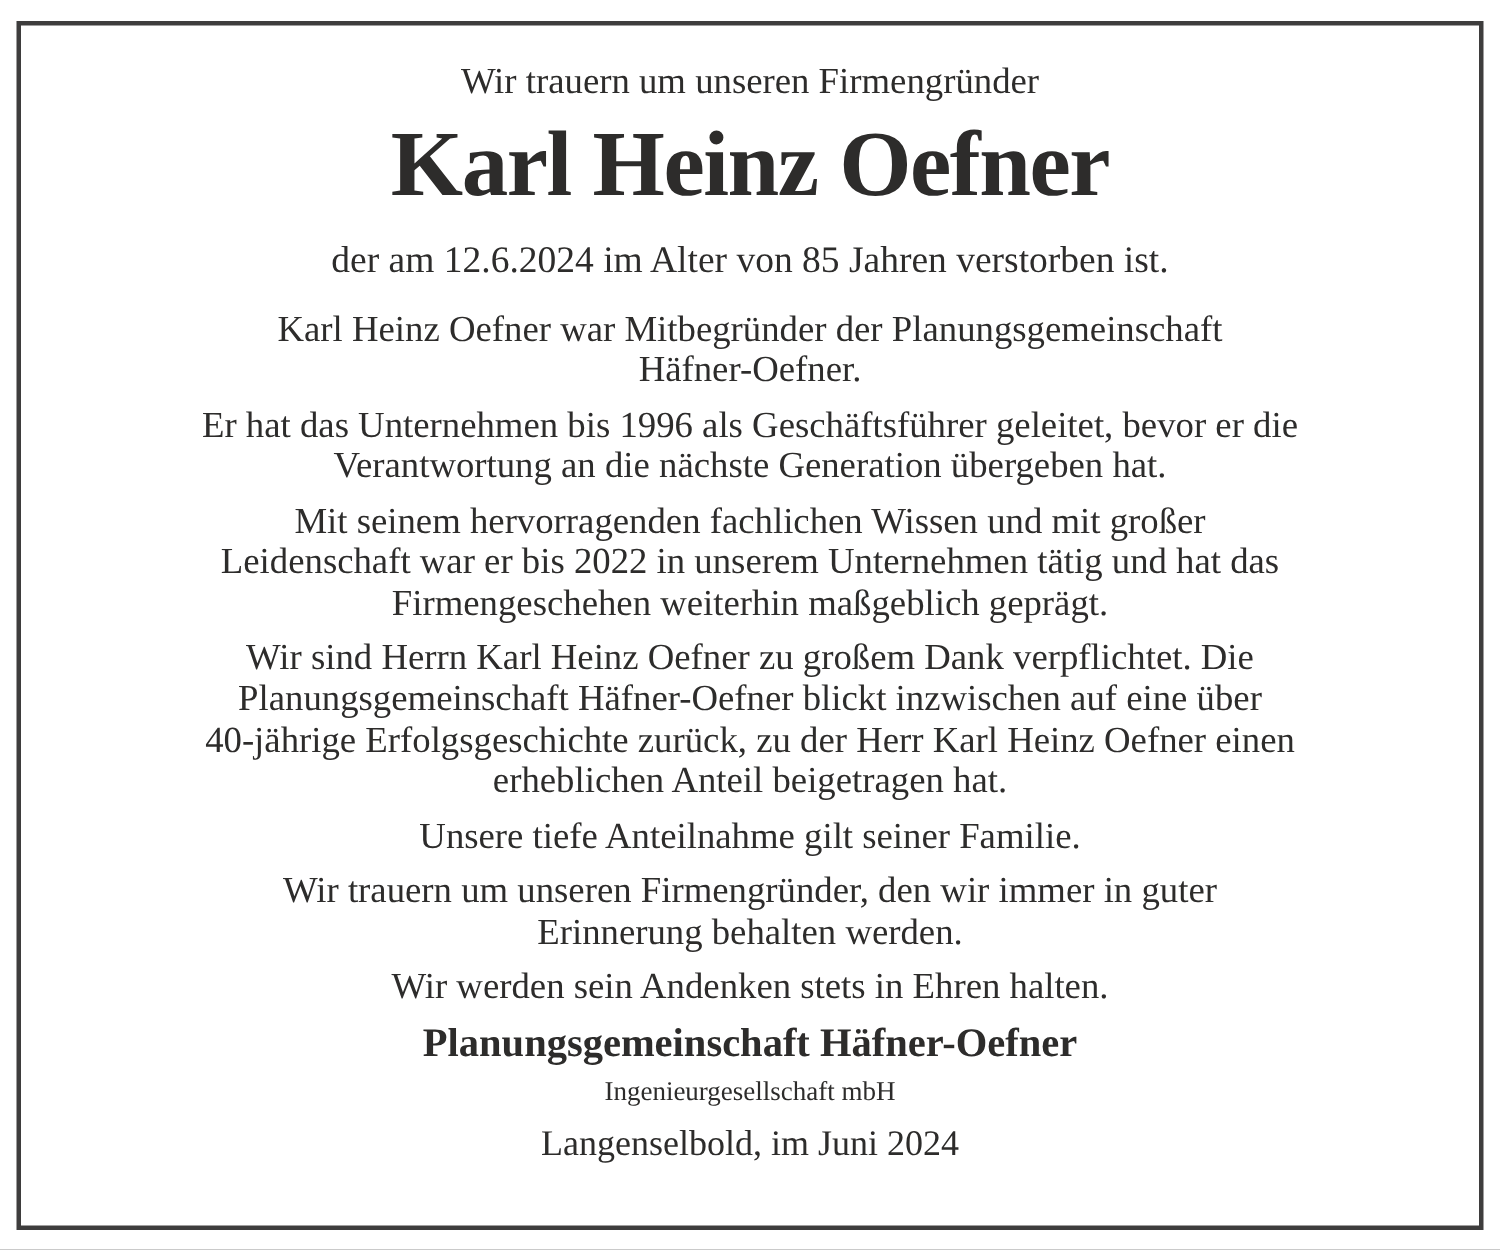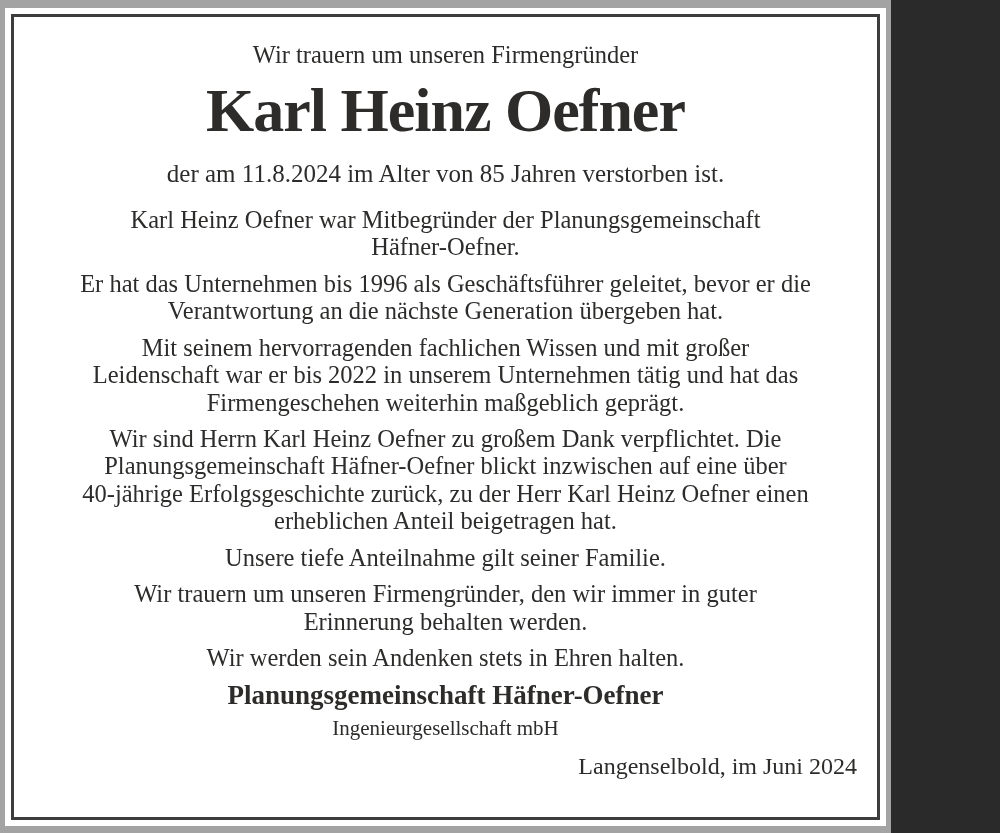--- a/index.html
+++ b/index.html
@@ -9,23 +9,23 @@
     height: 833px;
     overflow: hidden;
   }
   body {
     background: #2b2a2a;
     font-family: "Liberation Serif", serif;
   }
   .page {
     position: absolute;
     top: 0; left: 0;
-    width: 891px;
+    width: 1000px;
     height: 833px;
-    background: #a3a3a3;
+    background: #ffffff;
     box-sizing: border-box;
   }
   .gap {
     position: absolute;
     top: 8px; left: 5px; right: 5px; bottom: 7px;
     background: #ffffff;
     box-sizing: border-box;
     padding: 6px;
   }
   .card {
@@ -61,40 +61,39 @@
     margin: 9px 20px;
     white-space: pre-line;
   }
   .company {
     font-size: 27px;
     line-height: 1.12;
     font-weight: bold;
     margin: 8px 20px 0 20px;
   }
   .company-type {
-    font-size: 21px;
+    font-size: 18px;
     line-height: 1.12;
     margin: 6px 20px 0 20px;
   }
   .place-date {
     font-size: 24px;
     line-height: 1.12;
     margin: 13px 20px 0 20px;
-    text-align: right;
   }
 </style>
 </head>
 <body>
 
 <div class="page">
   <div class="gap">
     <div class="card">
       <p class="intro">Wir trauern um unseren Firmengründer</p>
       <h1 class="name">Karl Heinz Oefner</h1>
-      <p class="death-statement">der am 11.8.2024 im Alter von 85 Jahren verstorben ist.</p>
+      <p class="death-statement">der am 12.6.2024 im Alter von 85 Jahren verstorben ist.</p>
 
       <p class="body-para">Karl Heinz Oefner war Mitbegründer der Planungsgemeinschaft
 Häfner-Oefner.</p>
       <p class="body-para">Er hat das Unternehmen bis 1996 als Geschäftsführer geleitet, bevor er die
 Verantwortung an die nächste Generation übergeben hat.</p>
       <p class="body-para">Mit seinem hervorragenden fachlichen Wissen und mit großer
 Leidenschaft war er bis 2022 in unserem Unternehmen tätig und hat das
 Firmengeschehen weiterhin maßgeblich geprägt.</p>
       <p class="body-para">Wir sind Herrn Karl Heinz Oefner zu großem Dank verpflichtet. Die
 Planungsgemeinschaft Häfner-Oefner blickt inzwischen auf eine über

